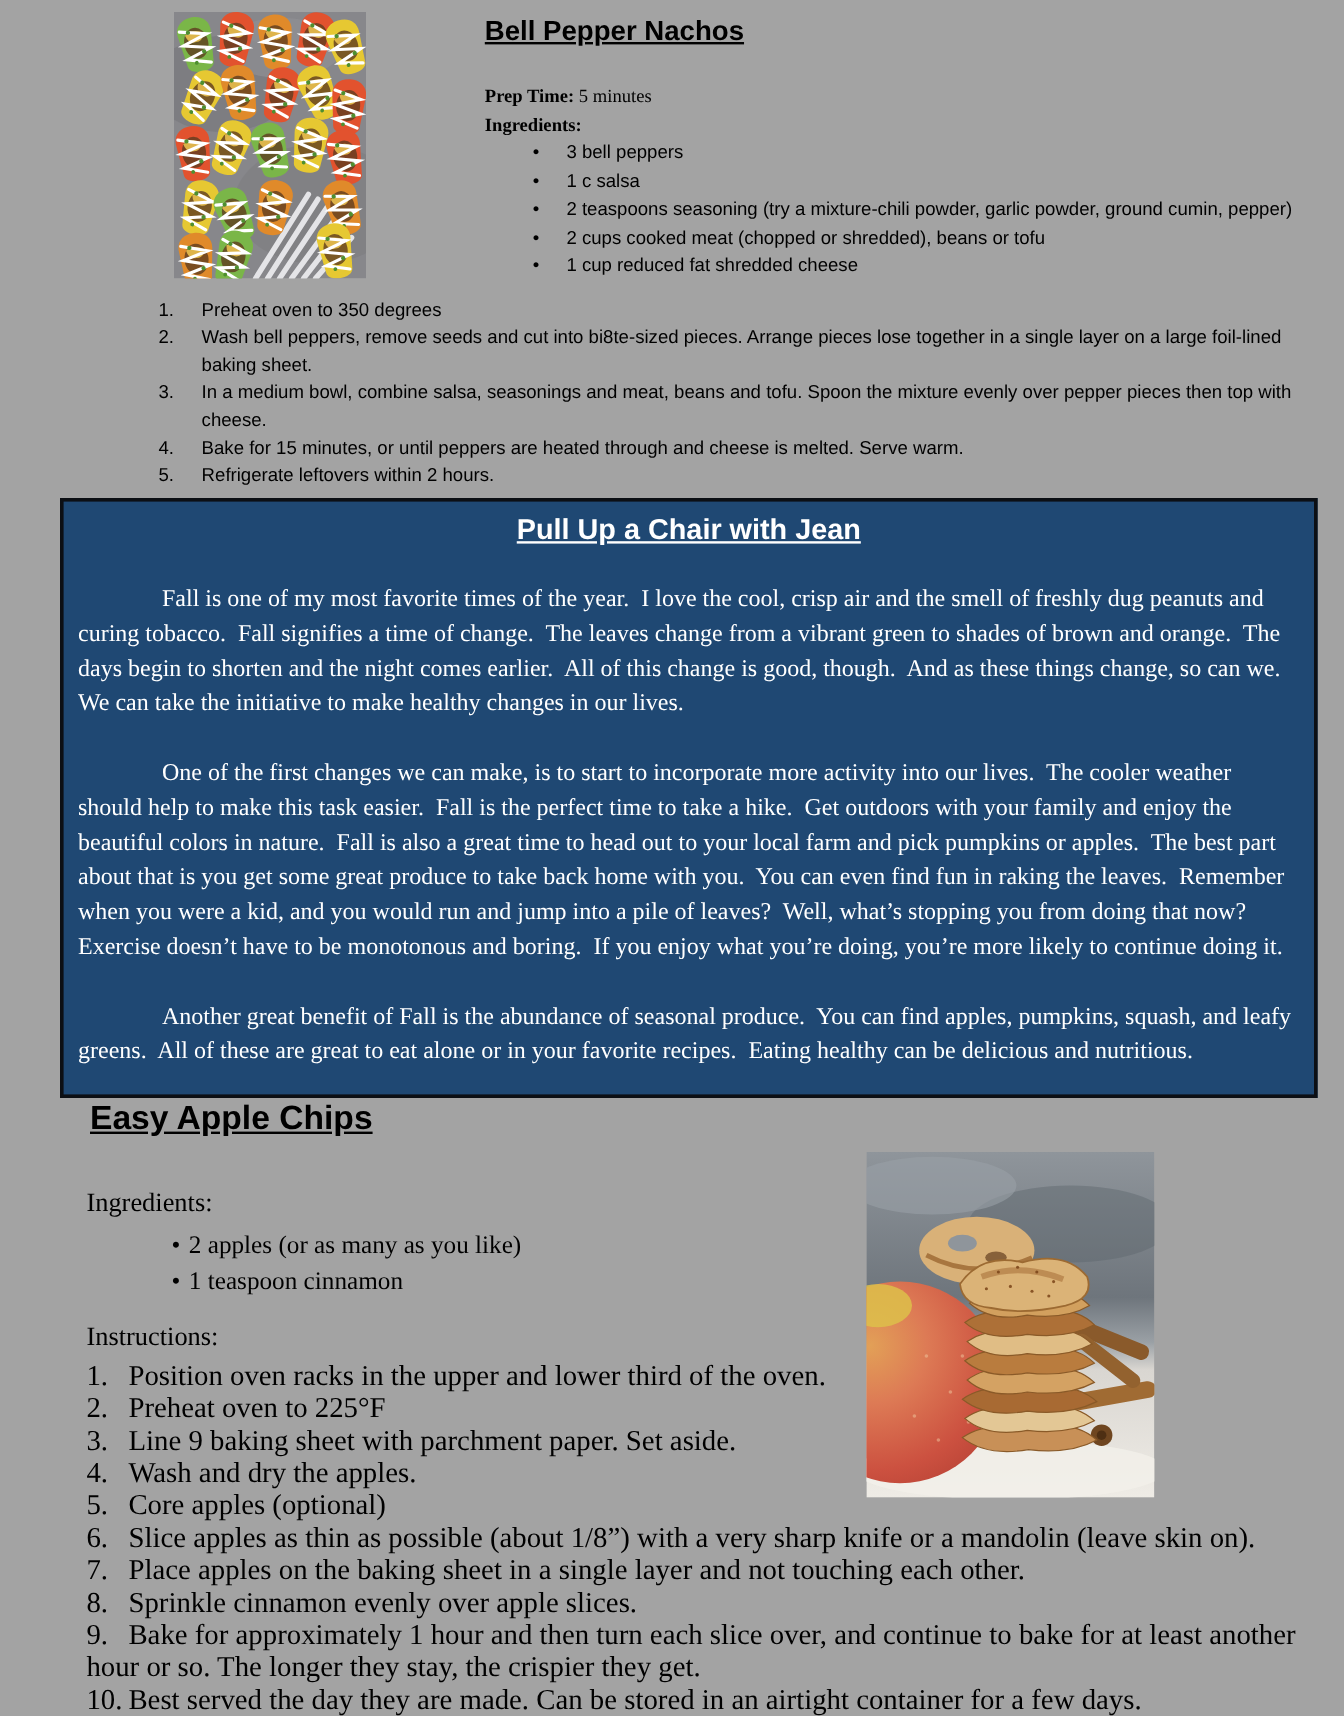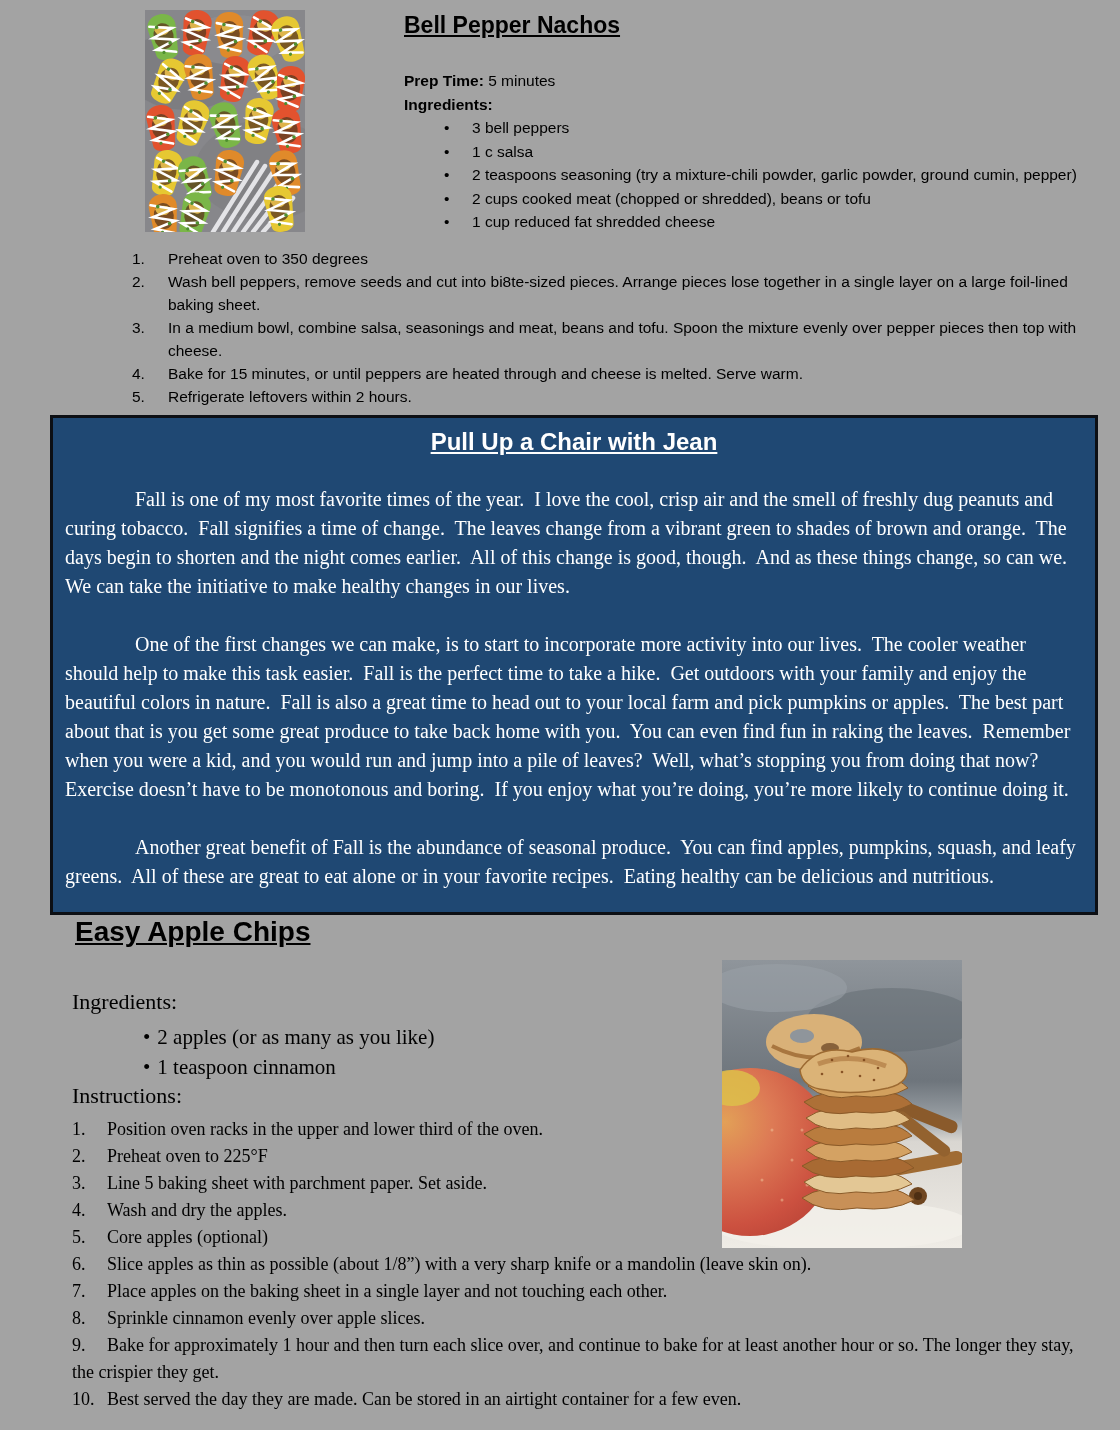--- a/index.html
+++ b/index.html
@@ -13,21 +13,21 @@
     color: #000;
     overflow: hidden;
   }
   .b { font-weight: bold; }
 
   
   .bp-photo { position:absolute; left:145px; top:10px; width:160px; height:222px; }
   .bp-photo svg { display:block; width:100%; height:100%; }
   .bp-right { position:absolute; left:404px; top:12px; width:696px; }
   .bp-title { margin:0 0 30px 0; font-size:23px; font-weight:bold; text-decoration:underline; }
-  .bp-meta { margin:0; font-size:15.5px; line-height:23.5px; }
+  .bp-meta { margin:0; font-size:15.5px; line-height:23.5px;font-family:Liberation Serif, serif; }
   .bp-ingredients { margin:0; padding:0; list-style:none; }
   .bp-ing { display:flex; font-size:15.5px; line-height:23.5px; }
   .bp-ing .bullet { flex:0 0 68px; padding-left:40px; }
   .bp-steps { position:absolute; left:132px; top:247px; width:962px; margin:0; padding:0; list-style:none; }
   .bp-step { display:flex; font-size:15.5px; line-height:23px; }
   .bp-step .num { flex:0 0 36px; }
   .bp-step .txt { flex:1; }
 
   
   .blue-box {
@@ -59,23 +59,23 @@
   .ac-photo { position:absolute; left:722px; top:960px; width:240px; height:288px; }
   .ac-photo svg { display:block; width:100%; height:100%; }
   .ac-body {
     position:absolute; left:72px; top:988px; width:1026px;
     font-family:"Liberation Serif", serif;
   }
   .ac-h { margin:0; font-size:22px; line-height:28px; }
   .ac-ingredients { margin:6px 0 0 0; padding:0; list-style:none; }
   .ac-ing { font-size:21px; line-height:30px; padding-left:71px; }
   .ac-ing .bullet { margin-right:7px; }
-  .ac-h.instructions { }
+  .ac-h.instructions { margin-top:18px; }
   .ac-steps { margin-top:6px; }
-  .ac-step { margin:0; font-size:18px; line-height:27px; }
+  .ac-step { margin:0; font-size:24px; line-height:27px; }
   .ac-step .num { display:inline-block; min-width:35px; }
 </style>
 </head>
 <body>
 
 <div class="page">
 
   <section>
     <div class="bp-photo">
       <svg viewBox="0 0 160 222" xmlns="http://www.w3.org/2000/svg">
@@ -271,25 +271,25 @@
     <div class="ac-body">
       <p class="ac-h">Ingredients:</p>
       <ul class="ac-ingredients">
           <li class="ac-ing"><span class="bullet">•</span><span>2 apples (or as many as you like)</span></li>
           <li class="ac-ing"><span class="bullet">•</span><span>1 teaspoon cinnamon</span></li>
         </ul>
       <p class="ac-h instructions">Instructions:</p>
       <div class="ac-steps">
           <p class="ac-step"><span class="num">1.</span><span>Position oven racks in the upper and lower third of the oven.</span></p>
           <p class="ac-step"><span class="num">2.</span><span>Preheat oven to 225°F</span></p>
-          <p class="ac-step"><span class="num">3.</span><span>Line 5 baking sheet with parchment paper. Set aside.</span></p>
+          <p class="ac-step"><span class="num">3.</span><span>Line 9 baking sheet with parchment paper. Set aside.</span></p>
           <p class="ac-step"><span class="num">4.</span><span>Wash and dry the apples.</span></p>
           <p class="ac-step"><span class="num">5.</span><span>Core apples (optional)</span></p>
           <p class="ac-step"><span class="num">6.</span><span>Slice apples as thin as possible (about 1/8”) with a very sharp knife or a mandolin (leave skin on).</span></p>
           <p class="ac-step"><span class="num">7.</span><span>Place apples on the baking sheet in a single layer and not touching each other.</span></p>
           <p class="ac-step"><span class="num">8.</span><span>Sprinkle cinnamon evenly over apple slices.</span></p>
           <p class="ac-step"><span class="num">9.</span><span>Bake for approximately 1 hour and then turn each slice over, and continue to bake for at least another hour or so. The longer they stay, the crispier they get.</span></p>
-          <p class="ac-step"><span class="num">10.</span><span>Best served the day they are made. Can be stored in an airtight container for a few even.</span></p>
+          <p class="ac-step"><span class="num">10.</span><span>Best served the day they are made. Can be stored in an airtight container for a few days.</span></p>
         </div>
     </div>
   </section>
 
 </div>
 
 </body></html>

